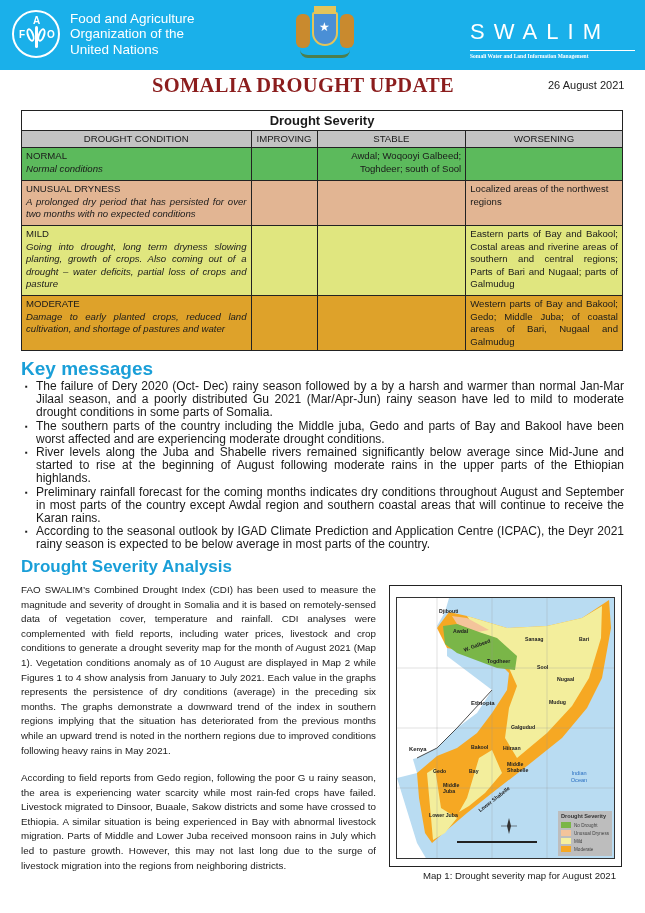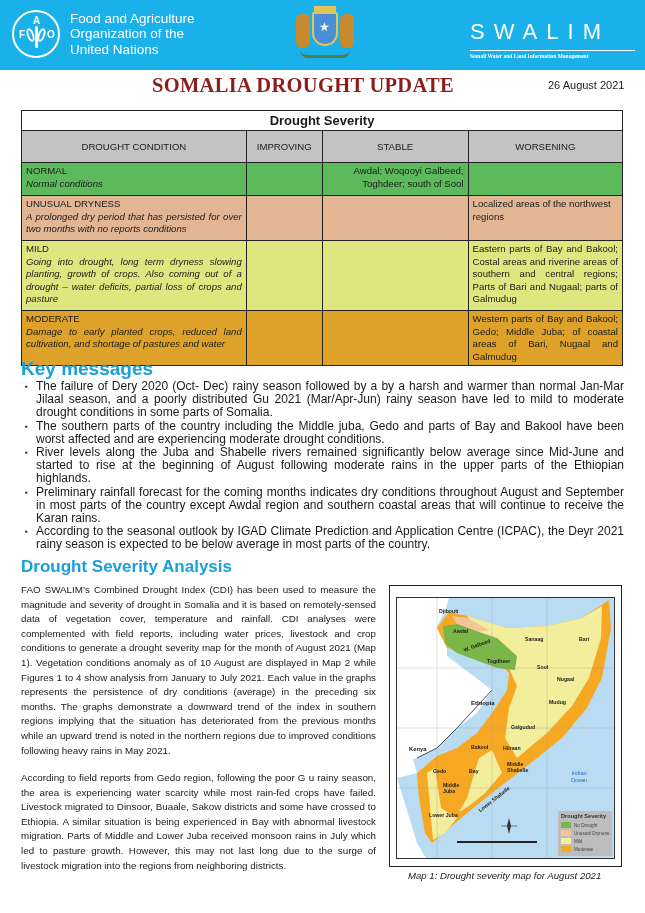--- a/index.html
+++ b/index.html
@@ -31,21 +31,21 @@
   .swalim .sub { font-family: "Liberation Serif", serif; font-size: 5.5px; font-weight: bold; margin-top: 2px; white-space: nowrap; }
 
   
   .title { position: absolute; left: 152px; top: 74px; font-family: "Liberation Serif", serif; font-weight: bold; font-size: 20.5px; color: #8b1d1d; letter-spacing: 0.3px; }
   .date { position: absolute; left: 548px; top: 79px; font-size: 11px; color: #222; }
 
   
   .tbl { position: absolute; left: 21px; top: 110px; width: 602px; border-collapse: collapse; font-size: 9.6px; }
   .tbl td, .tbl th { border: 1px solid #222; vertical-align: top; }
   .tbl .cap { text-align: center; font-size: 13px; font-weight: bold; padding: 2px; background: #fff; height: 20px; }
-  .tbl .colhead th { background: #c3c3c3; font-weight: normal; height: 17px; padding: 10px; font-size: 9.6px; }
+  .tbl .colhead th { background: #c3c3c3; font-weight: normal; height: 17px; padding: 2px; font-size: 9.6px; }
   .tbl .cond { padding: 2px 4px; line-height: 12.5px; margin-left: 42px; }
   .tbl .cond .name { display: block; }
   .tbl .cond .desc { display: block; font-style: italic; text-align: justify; }
   .tbl .cell { padding: 2px 4px; line-height: 12.5px; text-align: justify; }
   .r-normal td { background: #5cba5c; height: 33px; }
   .r-unusual td { background: #e2b593; height: 45px; }
   .r-mild td { background: #e0e67f; height: 70px; }
   .r-moderate td { background: #dea22a; height: 52px; }
 
   
@@ -56,21 +56,21 @@
 
   
   .h-ana { position: absolute; left: 21px; top: 557px; font-size: 17px; font-weight: bold; color: #1a9fd8; }
   .para { position: absolute; left: 21px; width: 355px; font-size: 9.8px; line-height: 14.6px; text-align: justify; }
   .p1 { top: 583px; }
   .p2 { top: 771px; }
 
   
   .map-frame { position: absolute; left: 389px; top: 585px; width: 233px; height: 282px; border: 1px solid #222; background: #fff; }
   .map-inner { position: absolute; left: 6px; top: 11px; width: 219px; height: 262px; border: 1px solid #333; background: #fff; overflow: hidden; }
-  .map-caption { position: absolute; left: 408px; top: 870px; font-style: italic; font-size: 9.6px; color: #222; text-align: right; }
+  .map-caption { position: absolute; left: 423px; top: 870px; font-size: 9.6px; color: #222; text-align: right; }
   .legend { position: absolute; left: 161px; top: 213px; width: 54px; height: 45px; background: #bdbdbd; padding: 2px 3px; }
   .legend .lt { font-size: 5.6px; font-weight: bold; color: #333; margin-bottom: 2px; }
   .legend .li { display: flex; align-items: center; font-size: 4.6px; color: #444; height: 8px; }
   .legend .sw { width: 10px; height: 6px; margin-right: 3px; }
   .lbl { position: absolute; font-size: 5.2px; font-weight: bold; color: #222; white-space: nowrap; }
   .lbl-ocean { position: absolute; font-size: 5.6px; color: #2a6fc1; text-align: center; line-height: 7px; }
 </style>
 </head>
 <body>
 
@@ -132,21 +132,21 @@
           <span class="name">NORMAL</span>
           <span class="desc">Normal conditions</span>
         </td>
     <td class="cell"></td>
     <td class="cell" style="padding-left:6px;text-align:right;">Awdal; Woqooyi Galbeed; Toghdeer; south of  Sool</td>
     <td class="cell"></td>
   </tr>
   <tr class="r-unusual">
     <td class="cond">
           <span class="name">UNUSUAL DRYNESS</span>
-          <span class="desc">A prolonged dry period that has persisted for over two months with no reports conditions</span>
+          <span class="desc">A prolonged dry period that has persisted for over two months with no expected conditions</span>
         </td>
     <td class="cell"></td>
     <td class="cell"></td>
     <td class="cell" style="text-align:left;">Localized areas of the northwest regions</td>
   </tr>
   <tr class="r-mild">
     <td class="cond">
           <span class="name">MILD</span>
           <span class="desc">Going into drought, long term dryness slowing planting, growth of crops. Also coming out of a drought – water deficits, partial loss of crops and pasture</span>
         </td>

